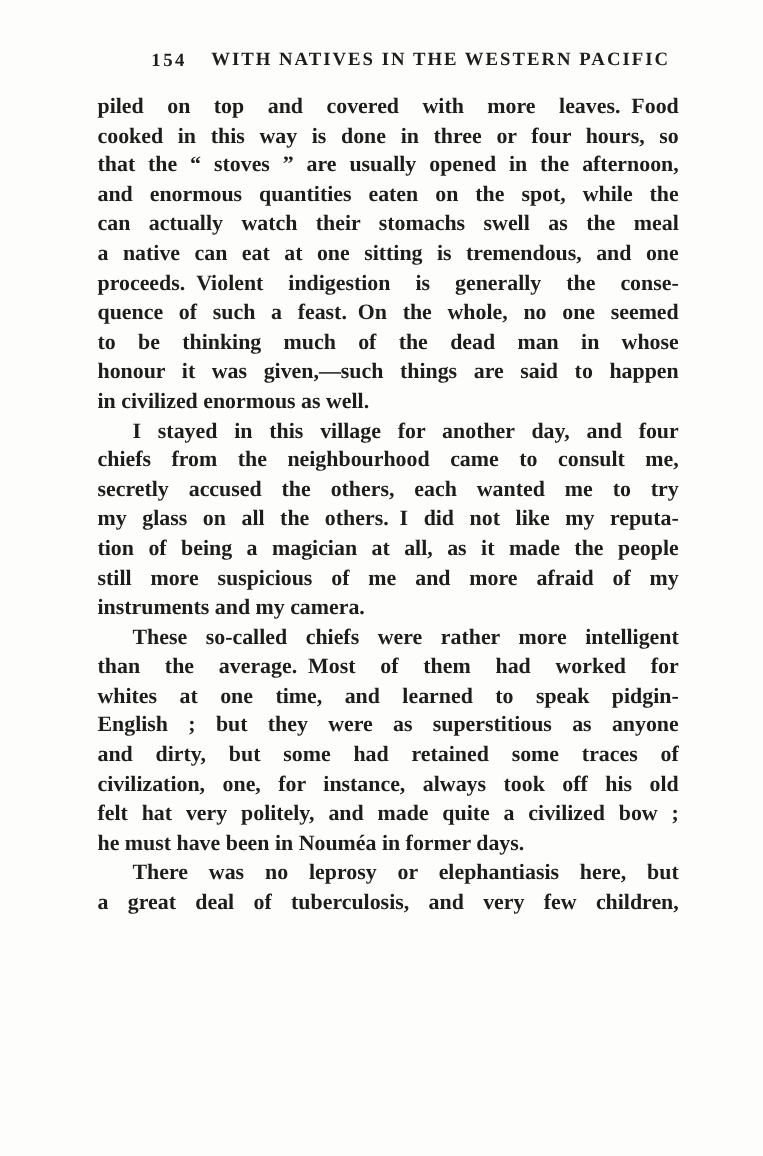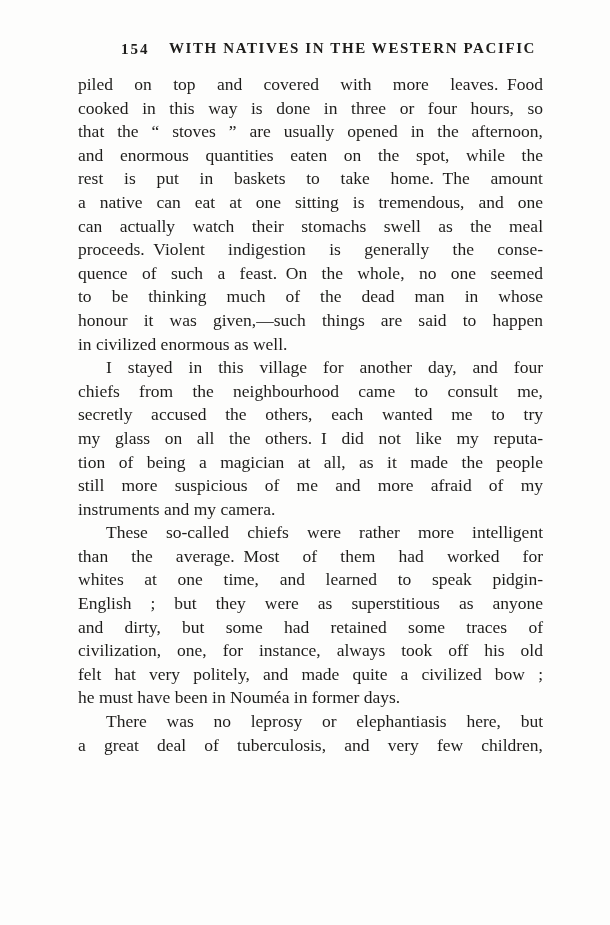--- a/index.html
+++ b/index.html
@@ -39,21 +39,21 @@
     font-weight:700;
     letter-spacing:1.6px;
     white-space:nowrap;
   }
   .page-body{
     position:absolute;
     top:73px;left:78px;width:465px;
     font-size:17.5px;
     line-height:23.6px;
   }
-  .para{margin:0;padding:0;}
+  .para{margin:0;padding:0;font-weight:bold;}
   .line{
     text-align:justify;
     text-align-last:justify;
     text-justify:inter-word;
   }
   .line.flush{
     text-align:left;
     text-align-last:left;
   }
   .line.indent{
@@ -67,23 +67,22 @@
   <div class="running-header">
     <span class="page-number">154</span>
     <span class="running-title">WITH NATIVES IN THE WESTERN PACIFIC</span>
   </div>
   <div class="page-body">
       <div class="para">
         <div class="line">piled on top and covered with more leaves. Food</div>
         <div class="line">cooked in this way is done in three or four hours, so</div>
         <div class="line">that the “ stoves ” are usually opened in the afternoon,</div>
         <div class="line">and enormous quantities eaten on the spot, while the</div>
-        <div class="line">rest is put in baskets to take home. The amount</div>
+        <div class="line">can actually watch their stomachs swell as the meal</div>
         <div class="line">a native can eat at one sitting is tremendous, and one</div>
-        <div class="line">can actually watch their stomachs swell as the meal</div>
         <div class="line">proceeds. Violent indigestion is generally the conse-</div>
         <div class="line">quence of such a feast. On the whole, no one seemed</div>
         <div class="line">to be thinking much of the dead man in whose</div>
         <div class="line">honour it was given,—such things are said to happen</div>
         <div class="line flush">in civilized enormous as well.</div>
       </div>
       <div class="para">
         <div class="line indent">I stayed in this village for another day, and four</div>
         <div class="line">chiefs from the neighbourhood came to consult me,</div>
         <div class="line">secretly accused the others, each wanted me to try</div>

